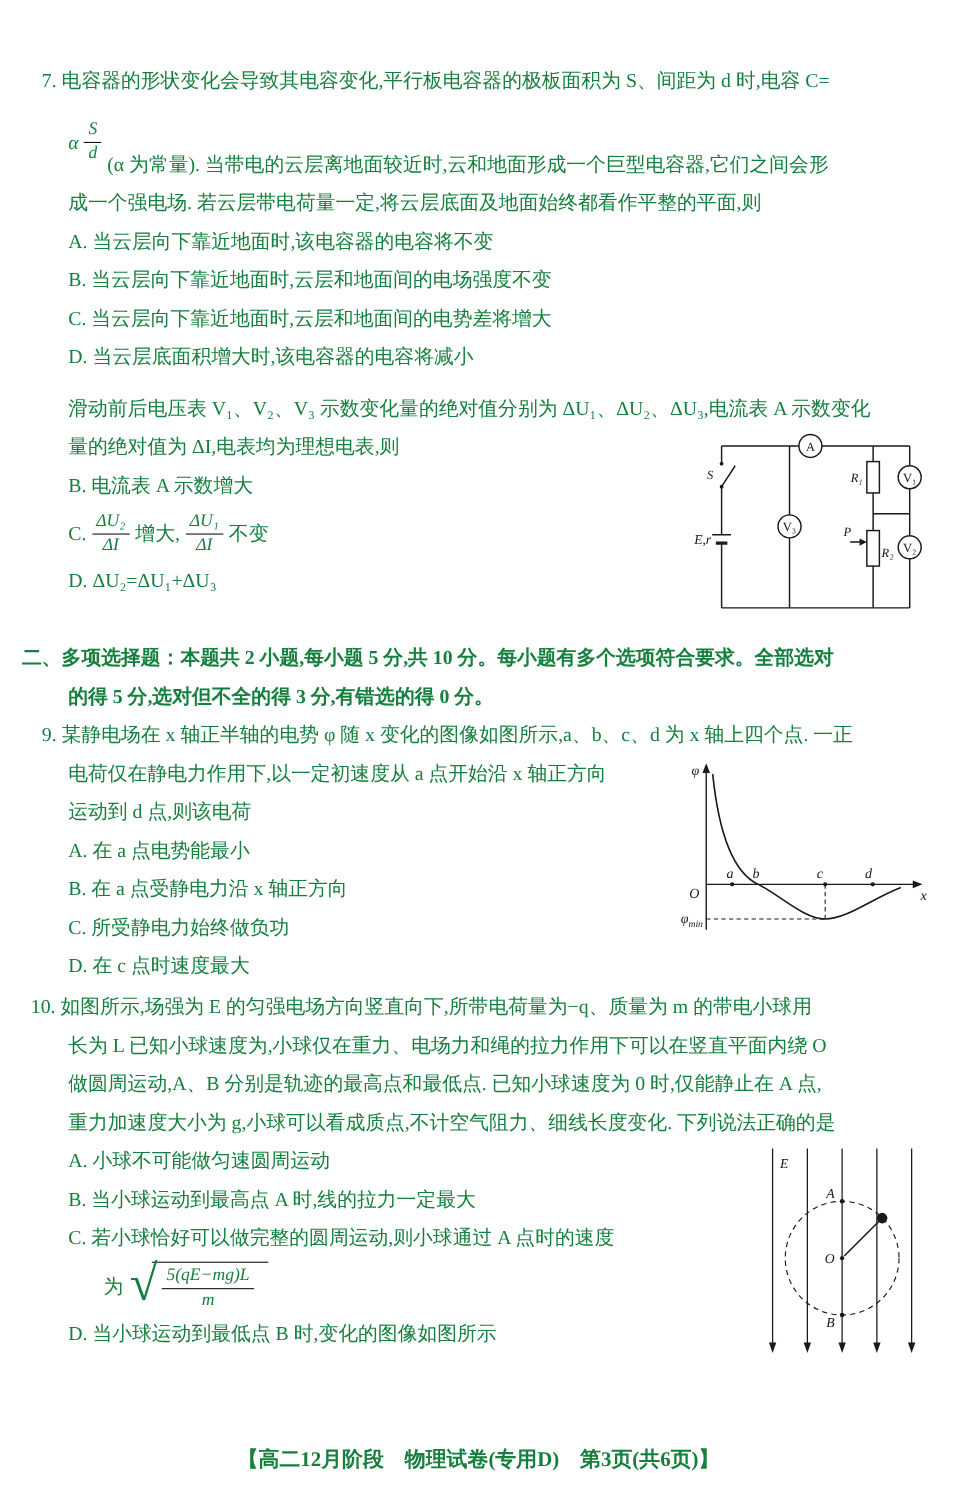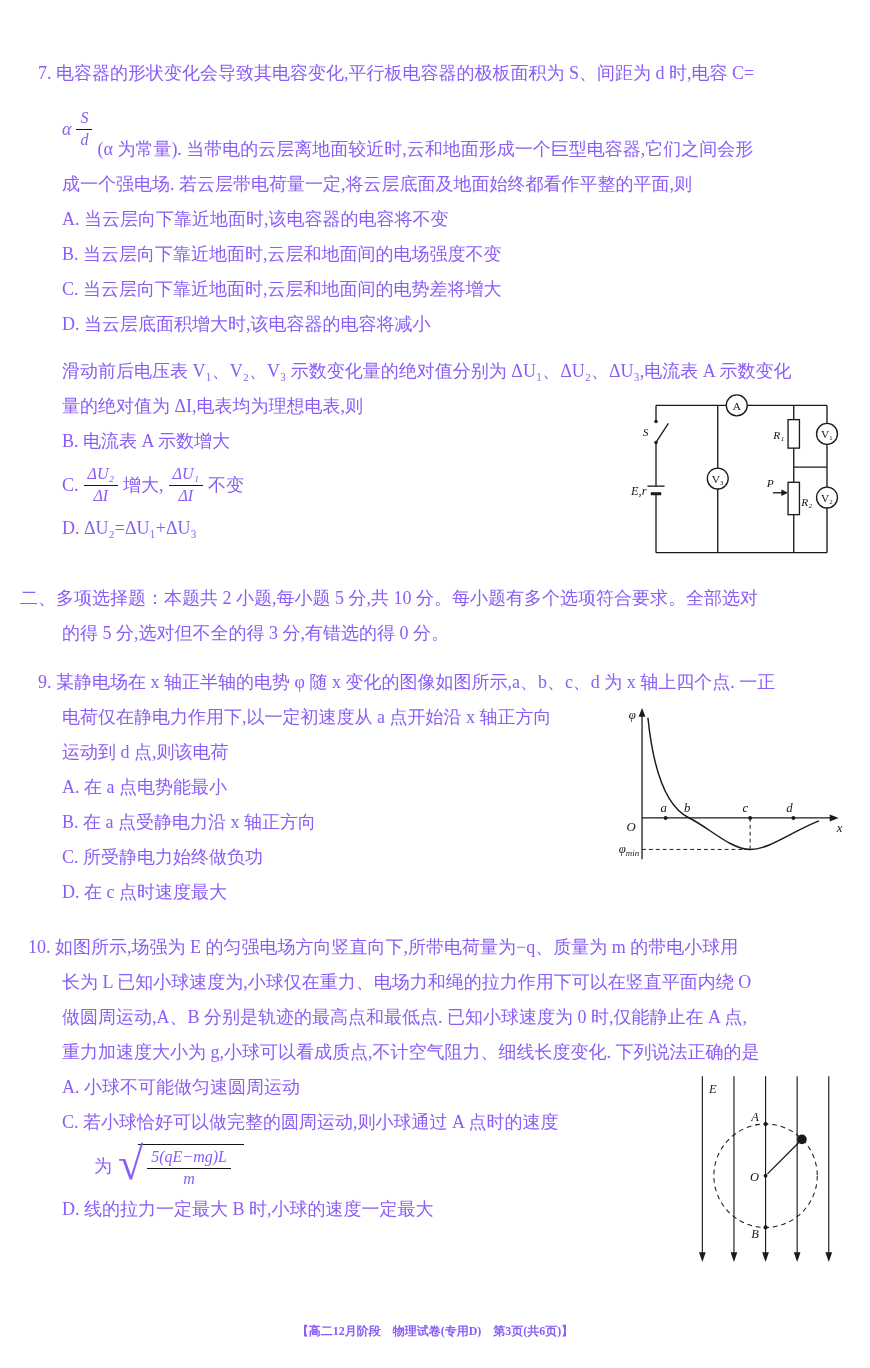--- a/index.html
+++ b/index.html
@@ -1,31 +1,31 @@
 <!DOCTYPE html>
 <html><head>
 <meta charset="utf-8">
 <style>
   * { box-sizing: border-box; }
   html,body { margin:0; padding:0; background:#ffffff; }
   .page {
     width:870px; height:1368px; position:relative; overflow:hidden;
-    background:#ffffff; color:#8b5cf6;
+    background:#ffffff; color:#15803d;
     font-family:"Liberation Serif","DejaVu Serif",serif;
     font-size:18px; margin:0 auto;
     padding:56px 24px 0 20px;
   }
   .line { line-height:35px; min-height:35px; }
   .q-first { padding-left:18px; }
   .q-first-wide { padding-left:8px; }
   .q-cont { padding-left:42px; }
   .question { margin-bottom:12px; }
   .q8 { margin-bottom:8px; }
-  .sec-head { font-weight:normal; margin-bottom:14px; }
-  .q9 { margin-bottom:20px; }
+  .sec-head { font-weight:bold; }
+  .q9 { margin-bottom:2px; }
   .row::after { content:""; display:block; clear:both; }
   .fig { float:right; margin:2px 0 6px 12px; }
   .fig svg { display:block; }
 
   
   .it { font-style:italic; }
   .formula-line { display:flex; align-items:center; min-height:50px; line-height:50px; }
   .formula-line > span { white-space:nowrap; }
   .formula-line .tail { white-space:normal; line-height:35px;margin-top:41px; }
   .frac { display:inline-block; vertical-align:middle; text-align:center;
@@ -38,21 +38,21 @@
   .sqrt .radicand { border-top:1.7px solid #161616; padding:3px 8px 0 4px; margin-left:-5px; }
   .sqrt-line { padding-left:74px; }
 
   
   .fig text { fill:#161616; font-size:12px; font-family:"Liberation Serif","DejaVu Serif",serif; }
   .fig text.big { font-size:13px; }
   .t-mid { text-anchor:middle; }
   .t-end { text-anchor:end; }
 
   .footer { position:absolute; left:0; right:0; bottom:28px; text-align:center;
-            font-weight:bold; font-size:12px; }
+            font-weight:bold; font-size:19px; }
 </style>
 </head>
 <body>
 
 <div class="page">
 
   <section class="question">
     <div class="line q-first">7. 电容器的形状变化会导致其电容变化,平行板电容器的极板面积为 S、间距为 d 时,电容 C=</div>
     <div class="q-cont formula-line">
       <span class="it">α</span>
@@ -203,26 +203,27 @@
           </g>
           <g>
             <text x="22" y="22" class="it big">E</text>
             <text x="66" y="51" class="it big">A</text>
             <text x="74" y="113" class="t-end it big">O</text>
             <text x="66" y="173" class="it big">B</text>
           </g>
         </svg>
       </figure>
       <div class="line q-cont">A. 小球不可能做匀速圆周运动</div>
+      <div class="line q-cont">B. 当小球运动到最高点 A 时,线的拉力一定最大</div>
       <div class="line q-cont">C. 若小球恰好可以做完整的圆周运动,则小球通过 A 点时的速度</div>
       <div class="flex-line sqrt-line">
         <span>为</span>
         <span class="sqrt">
           <span class="rad">√</span>
           <span class="radicand"><span class="frac"><span class="num">5(qE−mg)L</span><span class="den">m</span></span></span>
         </span>
       </div>
-      <div class="line q-cont">D. 线的拉力一定最大 B 时,小球的速度一定最大</div>
+      <div class="line q-cont">D. 当小球运动到最低点 B 时,变化的图像如图所示</div>
     </div>
   </section>
 
   <div class="footer">【高二12月阶段　物理试卷(专用D)　第3页(共6页)】</div>
 </div>
 
 </body></html>

